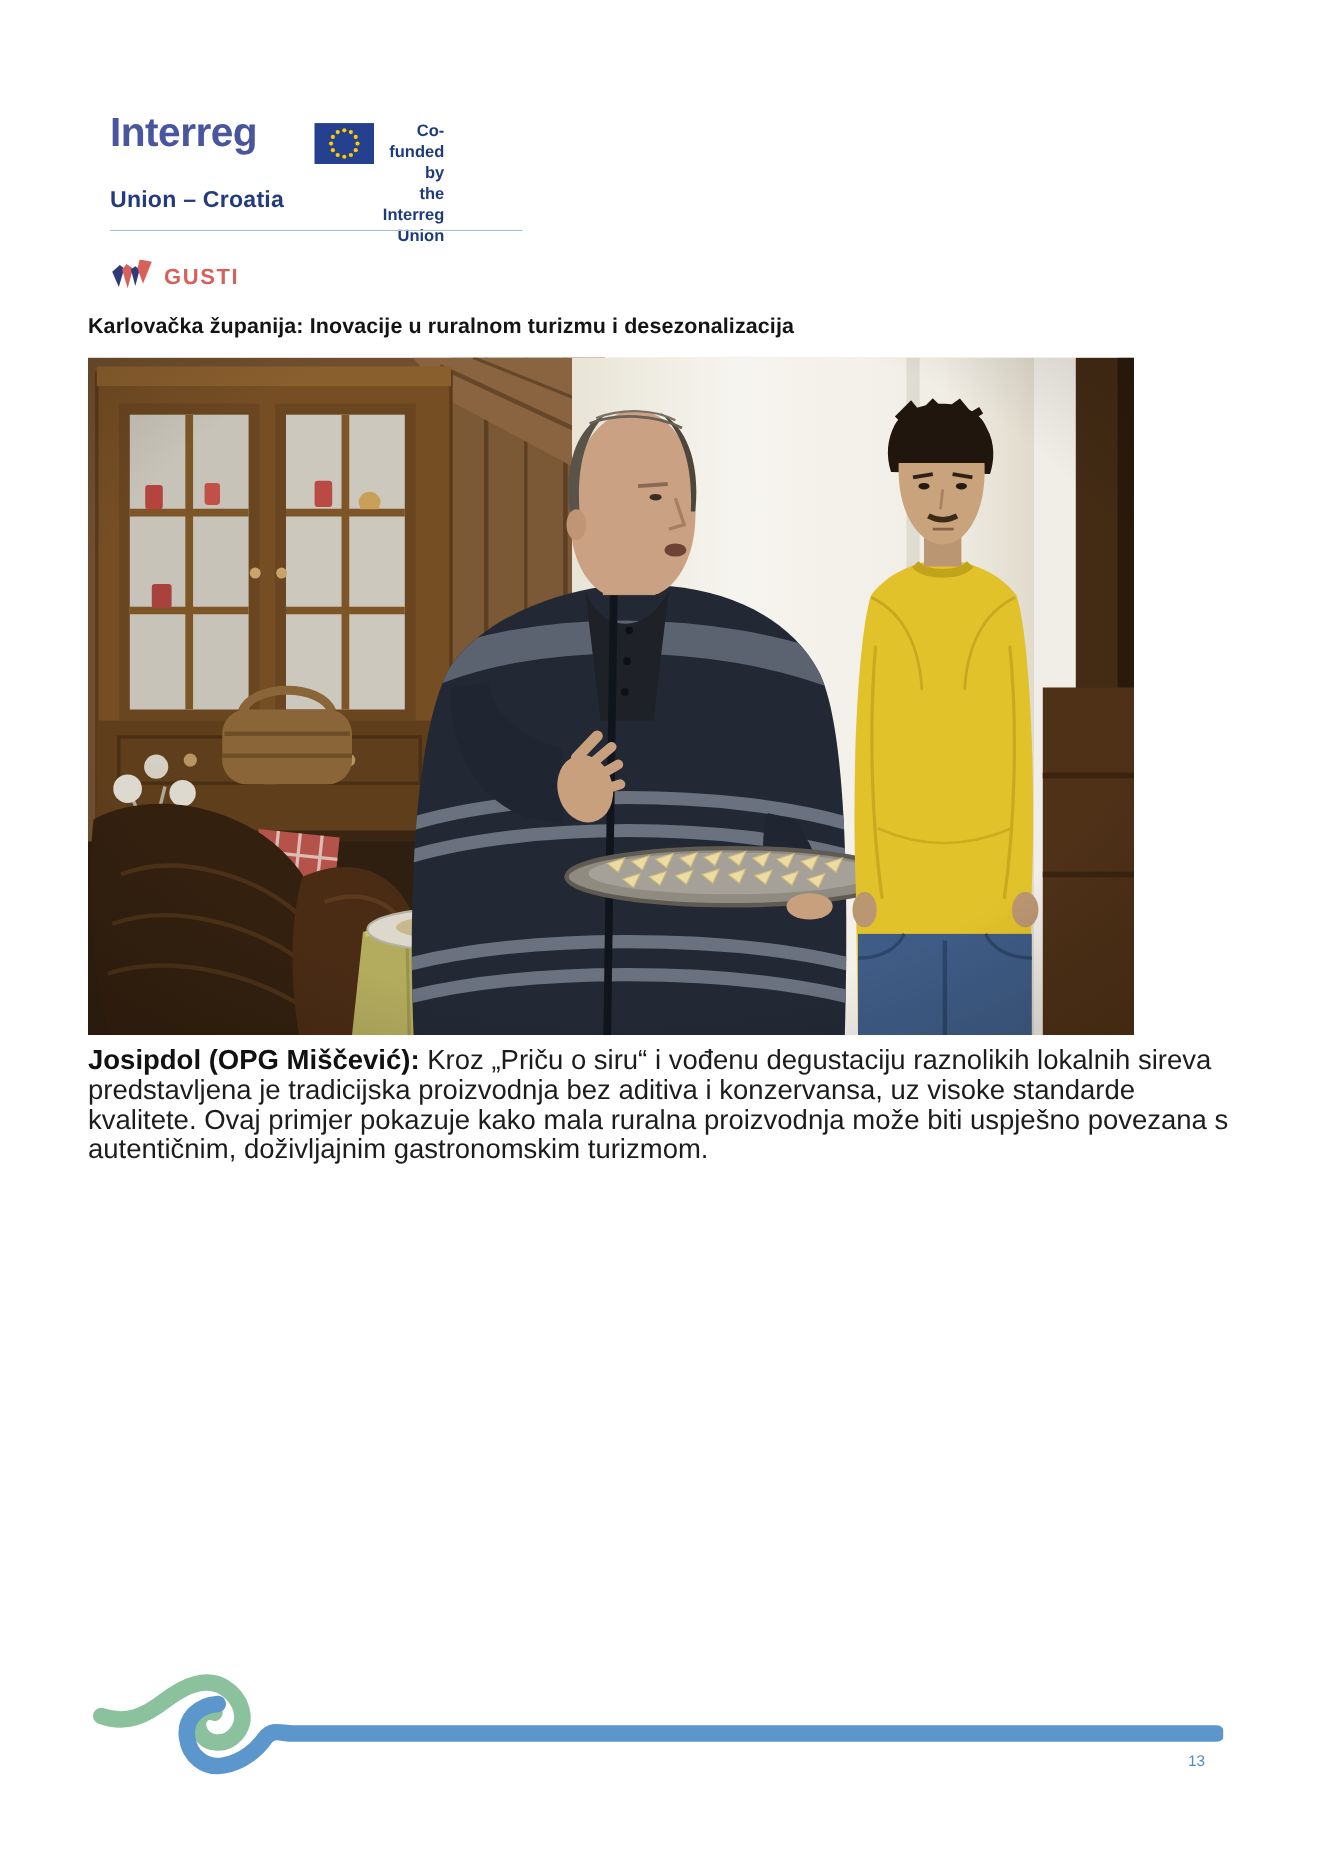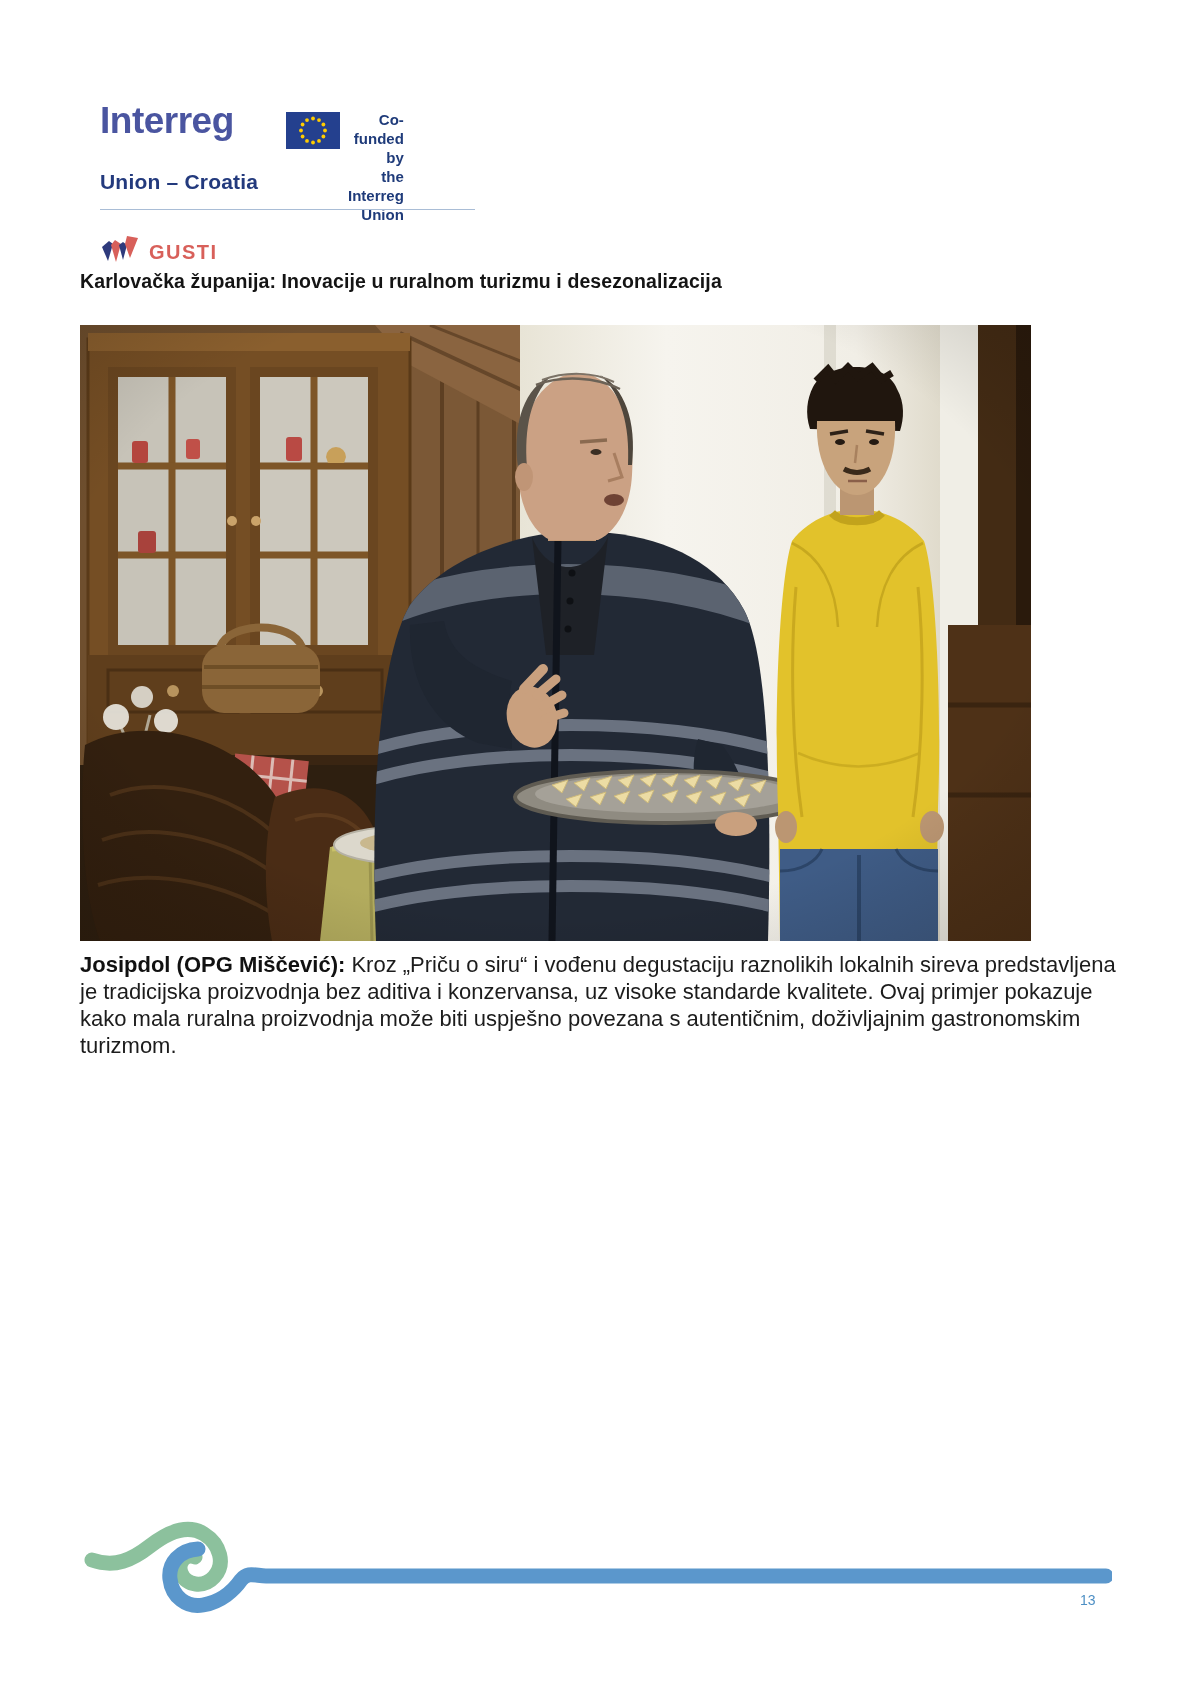--- a/index.html
+++ b/index.html
@@ -31,31 +31,31 @@
     position:absolute; left:100px; top:209px; width:375px; height:1px;
     background:#a9bdd6;
   }
   .gusti { position:absolute; left:100px; top:236px; display:flex; align-items:flex-end; }
   .gusti-word {
     font-size:20px; font-weight:bold; color:#d8605a; letter-spacing:1.5px;
     margin-left:9px; padding-top:2px;
   }
   
   .article-title {
-    position:absolute; left:80px; top:270px; width:960px;
+    position:absolute; left:80px; top:286px; width:960px;
     font-size:19.5px; font-weight:bold; color:#141414; letter-spacing:0.1px;
   }
   .photo-frame {
     position:absolute; left:80px; top:325px; width:951px; height:616px;
     background:#e9e5da; overflow:hidden;
   }
   .photo-frame svg { display:block; }
   .body-par {
     position:absolute; left:80px; top:951px; width:1046px;
-    font-size:22px; line-height:27px; color:#1c1c1c;
+    font-size:25px; line-height:27px; color:#1c1c1c;
   }
   .body-par b { color:#111; }
   
   .footer-wave { position:absolute; left:80px; top:1516px; width:1032px; height:110px; }
   .page-number {
     position:absolute; left:1080px; top:1592px; width:42px; text-align:left;
     font-size:14px; color:#4d8fc4;
   }
 </style>
 </head>

